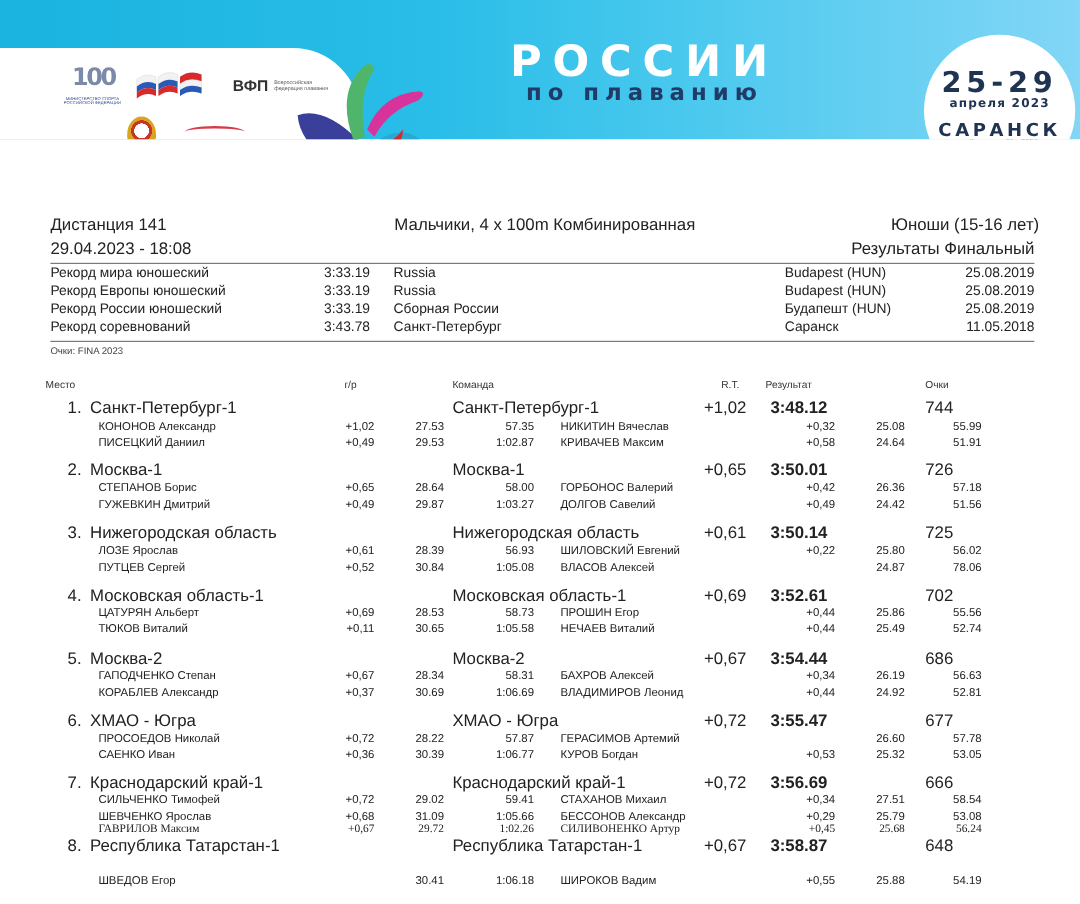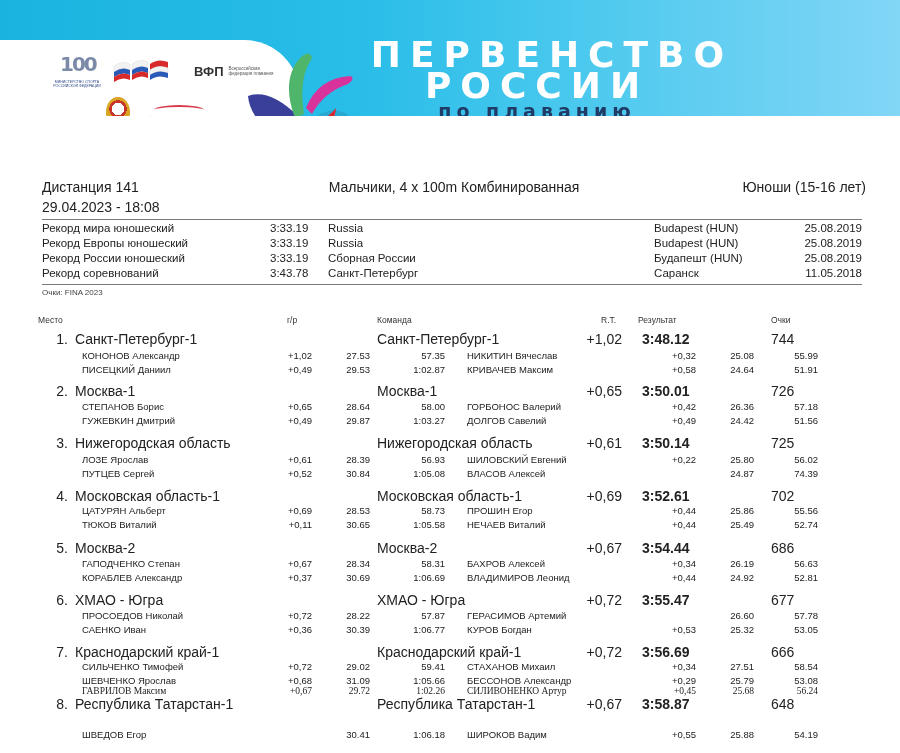--- a/index.html
+++ b/index.html
@@ -133,37 +133,43 @@
 
   <svg class="splash" viewBox="0 0 120 120">
     <path d="M8 48 Q30 40 60 70 Q80 92 105 100 Q70 110 40 90 Q10 72 8 48 Z" fill="#3a3f9a"></path>
     <path d="M55 70 Q40 30 62 8 Q70 2 72 10 Q58 30 64 66 Z" fill="#4fb56a"></path>
     <path d="M66 60 Q78 30 110 28 Q116 30 108 36 Q84 44 72 66 Z" fill="#d8339a"></path>
     <path d="M74 70 Q95 55 112 70 Q118 82 108 86 Q100 70 80 74 Z" fill="#29a8d0"></path>
     <path d="M70 80 Q88 70 96 60 Q94 80 76 88 Q66 90 70 80 Z" fill="#d6282d"></path>
   </svg>
 
   <div class="title-block">
-    <div class="title-l1">ПЕРВЕНСТВО</div>
     <div class="title-l2">РОССИИ</div>
     <div class="title-l3">по плаванию</div>
   </div>
   <div class="title-pill">среди юношей и девушек</div>
 
+  <div class="date-circle">
+    <div class="dc-dates">25-29</div>
+    <div class="dc-month">апреля 2023</div>
+    <div class="dc-city">САРАНСК</div>
+    <div class="dc-addr">ул. Красная, д.22, «ДВВС»</div>
+  </div>
 
   <div class="banner-bottom-strip"></div>
 </div>
 
 <div class="info-row" style="top:178px;">
   <span>Дистанция 141</span>
   <span class="c">Мальчики, 4 x 100m Комбинированная</span>
   <span class="r">Юноши (15-16 лет)</span>
 </div>
 <div class="info-row" style="top:198px;">
   <span>29.04.2023 - 18:08</span>
+  <span class="r" style="right:4px;">Результаты Финальный</span>
 </div>
 
 <div class="hr" style="top:219px;"></div>
 
 <div class="rec-row" style="top:221px;">
   <span class="rec-name">Рекорд мира юношеский</span>
   <span class="rec-time">3:33.19</span>
   <span class="rec-holder">Russia</span>
   <span class="rec-place">Budapest (HUN)</span>
   <span class="rec-date">25.08.2019</span>
@@ -277,21 +283,21 @@
   <span class="s-sp4">56.02</span>
 </div>
 <div class="swim-row" style="top:467px;">
   <span class="s-n1">ПУТЦЕВ Сергей</span>
   <span class="s-rt1">+0,52</span>
   <span class="s-sp1">30.84</span>
   <span class="s-sp2">1:05.08</span>
   <span class="s-n2">ВЛАСОВ Алексей</span>
   <span class="s-rt2"></span>
   <span class="s-sp3">24.87</span>
-  <span class="s-sp4">74.39</span>
+  <span class="s-sp4">78.06</span>
 </div>
 
 <div class="team-row" style="top:487px;">
   <span class="t-place">4.</span>
   <span class="t-name">Московская область-1</span>
   <span class="t-team2">Московская область-1</span>
   <span class="t-rt">+0,69</span>
   <span class="t-res">3:52.61</span>
   <span class="t-pts">702</span>
 </div>

